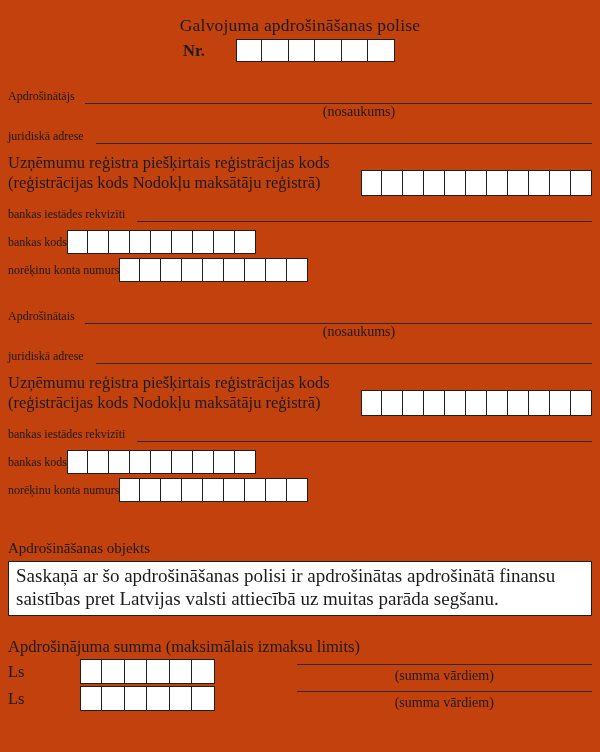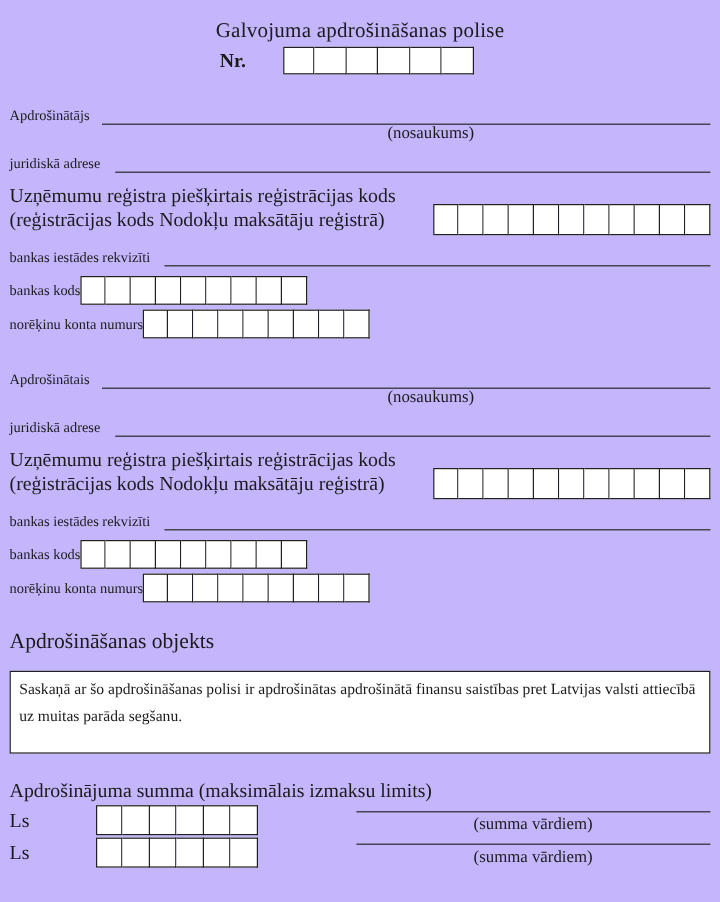--- a/index.html
+++ b/index.html
@@ -4,21 +4,21 @@
 <style>
   * { box-sizing: border-box; margin: 0; padding: 0; }
   html, body { width: 600px; height: 752px; overflow: hidden; }
   body {
     background: #f2f2ee;
     font-family: "Liberation Serif", "DejaVu Serif", serif;
     color: #1b1b1b;
   }
   .page {
     width: 600px; height: 752px;
-    background: #c4b5fd;
+    background: #c2410c;
     position: relative;
     padding: 0 8px;
   }
   
   .title { padding-top: 15px; text-align: center; font-size: 17.5px; letter-spacing: .2px; }
   .nr-row { margin-top: 3px; display: flex; justify-content: center; align-items: center; }
   .nr-label { font-size: 16.5px; margin-right: 9px; position: relative; left: -22px; font-weight: bold; }
   
   .cellgrid { display: flex; }
   .cellgrid .cell {
@@ -42,24 +42,24 @@
   .adrese-row { margin-top: 5px; }
   .adrese-row .fill-line { margin-left: 12px; }
   .reg-block { margin-top: 9px; display: flex; align-items: flex-end; justify-content: space-between; }
   .reg-labels { font-size: 16.5px; line-height: 20px; }
   .reg-grid { margin-bottom: -3px; }
   .rekviziti-row { margin-top: 11px; }
   .rekviziti-row .fill-line { margin-left: 12px; }
   .bank-row { margin-top: 8px; display: flex; align-items: center; }
   .bank-row.tight { margin-top: 4px; }
   
-  .object-label { margin-top: 22px; font-size: 18px; }
+  .object-label { margin-top: 38px; font-size: 15px; }
   .object-box {
-    margin-top: 14px; border: 1.6px solid #1f1f1f;
-    padding: 2px 7px 19px 7px; font-size: 13px; line-height: 23px;
+    margin-top: 4px; border: 1.6px solid #1f1f1f;
+    padding: 2px 7px 5px 7px; font-size: 19px; line-height: 23px;
     background: #fff;
   }
   
   .amount-label { margin-top: 21px; font-size: 16.5px; }
   .amount-label.premium { margin-top: 13px; }
   .amount-row { margin-top: 2px; display: flex; align-items: flex-end; gap: 46px; }
   .currency { font-size: 16.5px; margin-right: 9px; padding-bottom: 2px; }
   .words { flex: 1; margin-left: 36px; display: flex; flex-direction: column; }
   .words .fill-line { height: 14px; margin-bottom: 3px; }
   .words .hint-row { height: 16px; }

